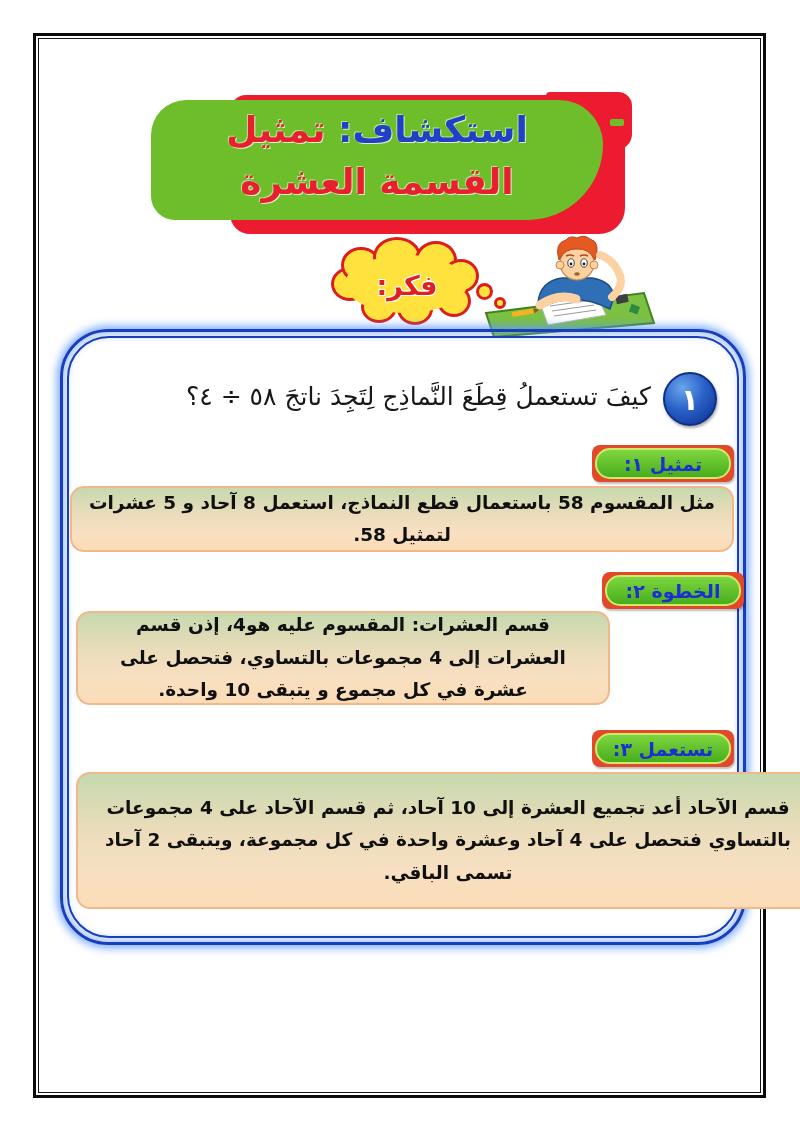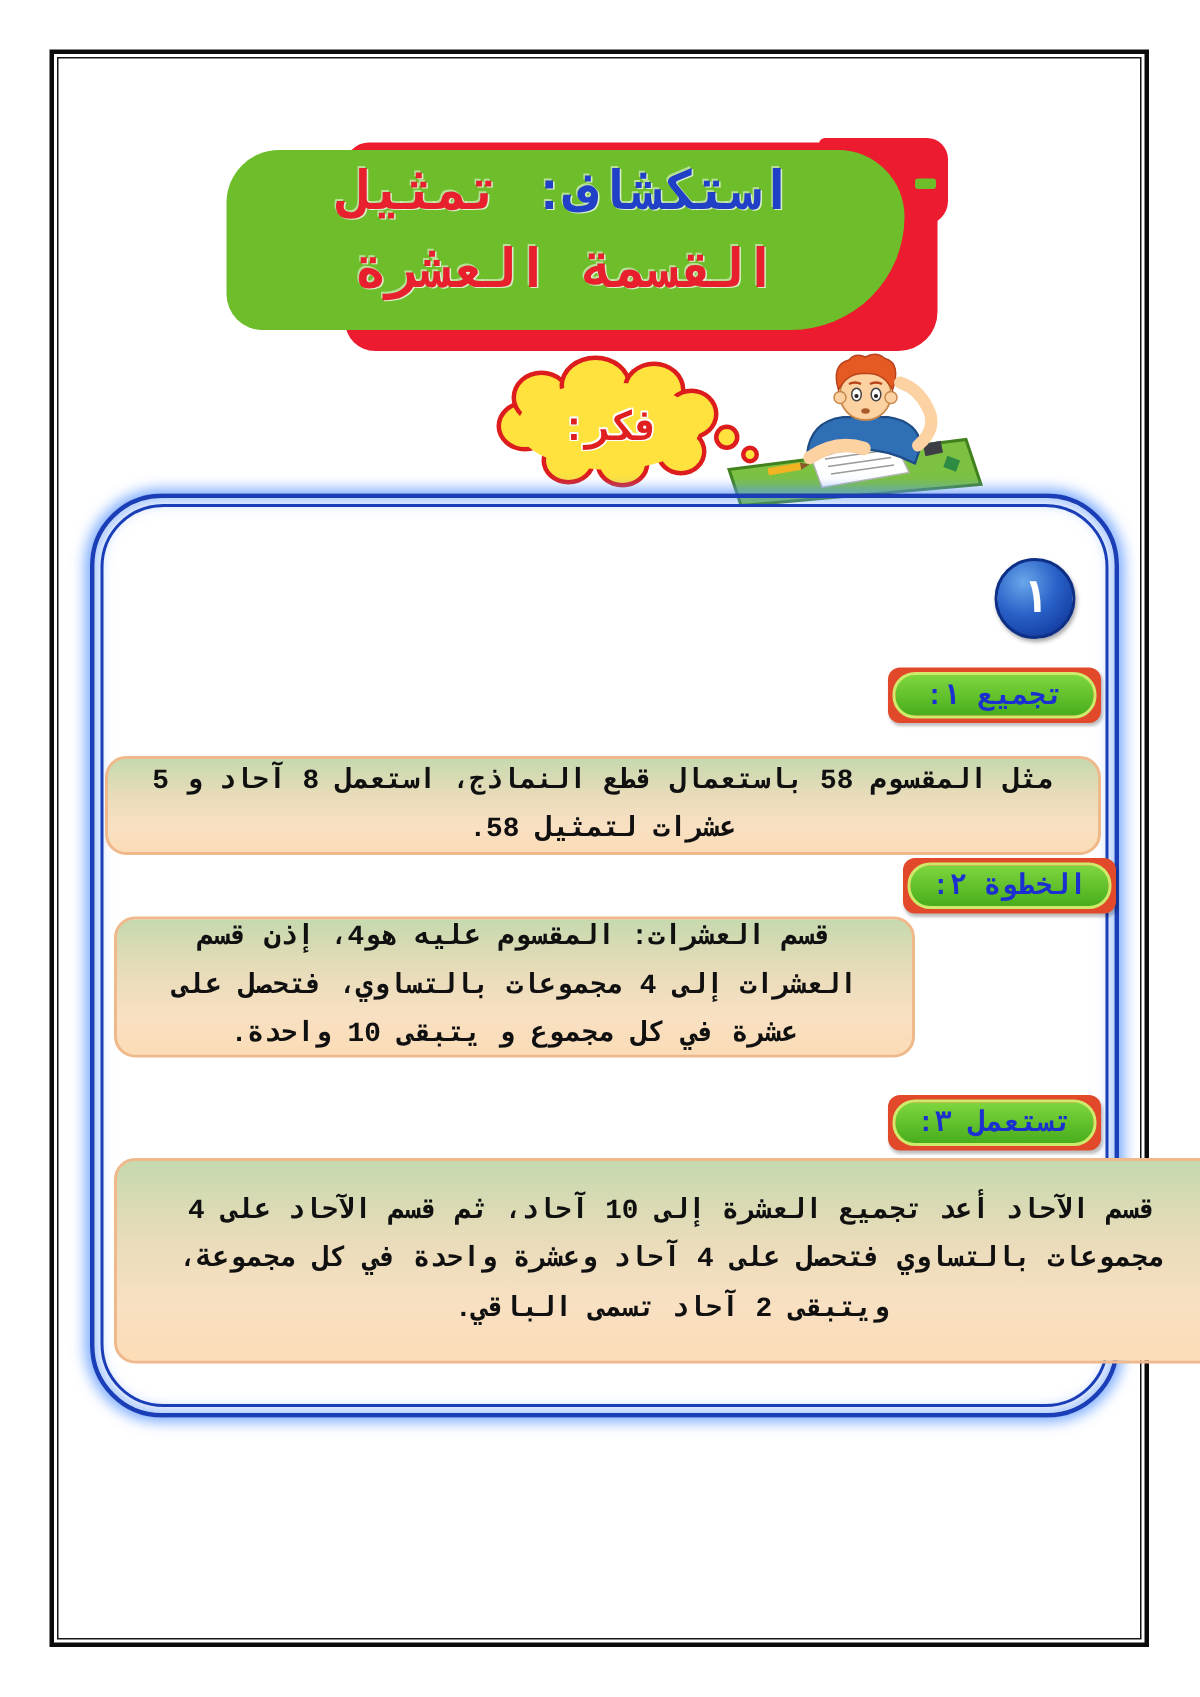--- a/index.html
+++ b/index.html
@@ -1,17 +1,17 @@
 <!DOCTYPE html>
 <html lang="ar"><head>
 <meta charset="utf-8">
 <style>
   html,body{margin:0;padding:0;background:#ffffff;}
   body{width:800px;height:1131px;font-family:"DejaVu Sans", sans-serif;}
-  .page{position:relative;width:800px;height:1131px;background:#fff;overflow:hidden;font-family:Liberation Mono, monospace;}
+  .page{position:relative;width:800px;height:1131px;background:#fff;overflow:hidden;}
 
   
   .page-frame{position:absolute;left:33px;top:33px;width:727px;height:1059px;border:3px solid #0b0b0b;}
   .page-frame-inner{position:absolute;inset:2px;border:1px solid #161616;}
 
   
   .banner{position:absolute;left:148px;top:92px;width:486px;height:150px;}
   .red-base{position:absolute;left:82px;top:3px;width:395px;height:139px;background:#ed1b2f;border-radius:16px 40px 26px 20px;}
   .red-flag{position:absolute;left:398px;top:0;width:86px;height:58px;background:#ed1b2f;border-radius:4px 14px 16px 4px;clip-path:polygon(0 0,100% 0,100% 100%,0 62%);}
   .green-blob{position:absolute;left:3px;top:8px;width:452px;height:120px;background:#6ebe2c;border-radius:38px 48px 82px 26px;}
@@ -60,21 +60,21 @@
     box-shadow:1px 2px 2px rgba(0,0,0,.25);}
   .tab1{left:529px;top:113px;} .tab2{left:529px;top:240px;margin-left:10px;} .tab3{left:529px;top:398px;}
   .pill{position:absolute;inset:3px;background:linear-gradient(#7ed63e,#48ad1c);
     border:2px solid #cfe96a;border-radius:15px;display:flex;align-items:center;justify-content:center;
     font-weight:bold;font-size:19px;color:#1c2fd0;direction:rtl;box-sizing:border-box;}
 
   .step-box{position:absolute;border:2px solid #efb98c;border-radius:14px;box-sizing:border-box;
     background:linear-gradient(180deg,#c6d9ae 0%,#e9dcba 40%,#f8e0c2 72%,#fbdcb6 100%);
     display:flex;flex-direction:column;align-items:center;justify-content:center;
     padding:6px 16px;direction:rtl;}
-  .box1{left:7px;top:172px;width:664px;height:66px;}
+  .box1{left:7px;top:154px;width:664px;height:66px;}
   .box2{left:13px;top:279px;width:534px;height:94px;}
   .box3{left:13px;top:440px;width:744px;height:137px;}
   .step-box p{margin:0;text-align:center;font-weight:bold;font-size:18.5px;color:#101010;line-height:1.75;}
   .equation{margin-top:9px !important;font-size:19px !important;}
 </style>
 </head>
 <body>
 
 <div class="page">
 
@@ -138,23 +138,24 @@
       <ellipse cx="97" cy="41" rx="2.8" ry="1.8" fill="#a95a28"></ellipse>
     </svg>
   </div>
 
   <div class="bluebox">
     <div class="bluebox-inner"></div>
 
     <div class="q-badge">
       <span>١</span>
     </div>
+    <div class="q-text">كيفَ تستعملُ قِطَعَ النَّماذِج لِتَجِدَ ناتجَ ٥٨ ÷ ٤؟</div>
 
     <div class="step-tab tab1">
-      <div class="pill">تجميع ١:</div>
+      <div class="pill">تمثيل ١:</div>
     </div>
     <div class="step-box box1">
       <p>مثل المقسوم 58 باستعمال قطع النماذج، استعمل 8 آحاد و 5 عشرات لتمثيل 58.</p>
     </div>
 
     <div class="step-tab tab2">
       <div class="pill">الخطوة ٢:</div>
     </div>
     <div class="step-box box2">
       <p>قسم العشرات: المقسوم عليه هو4، إذن قسم العشرات إلى 4 مجموعات بالتساوي، فتحصل على عشرة في كل مجموع و يتبقى 10 واحدة.</p>

